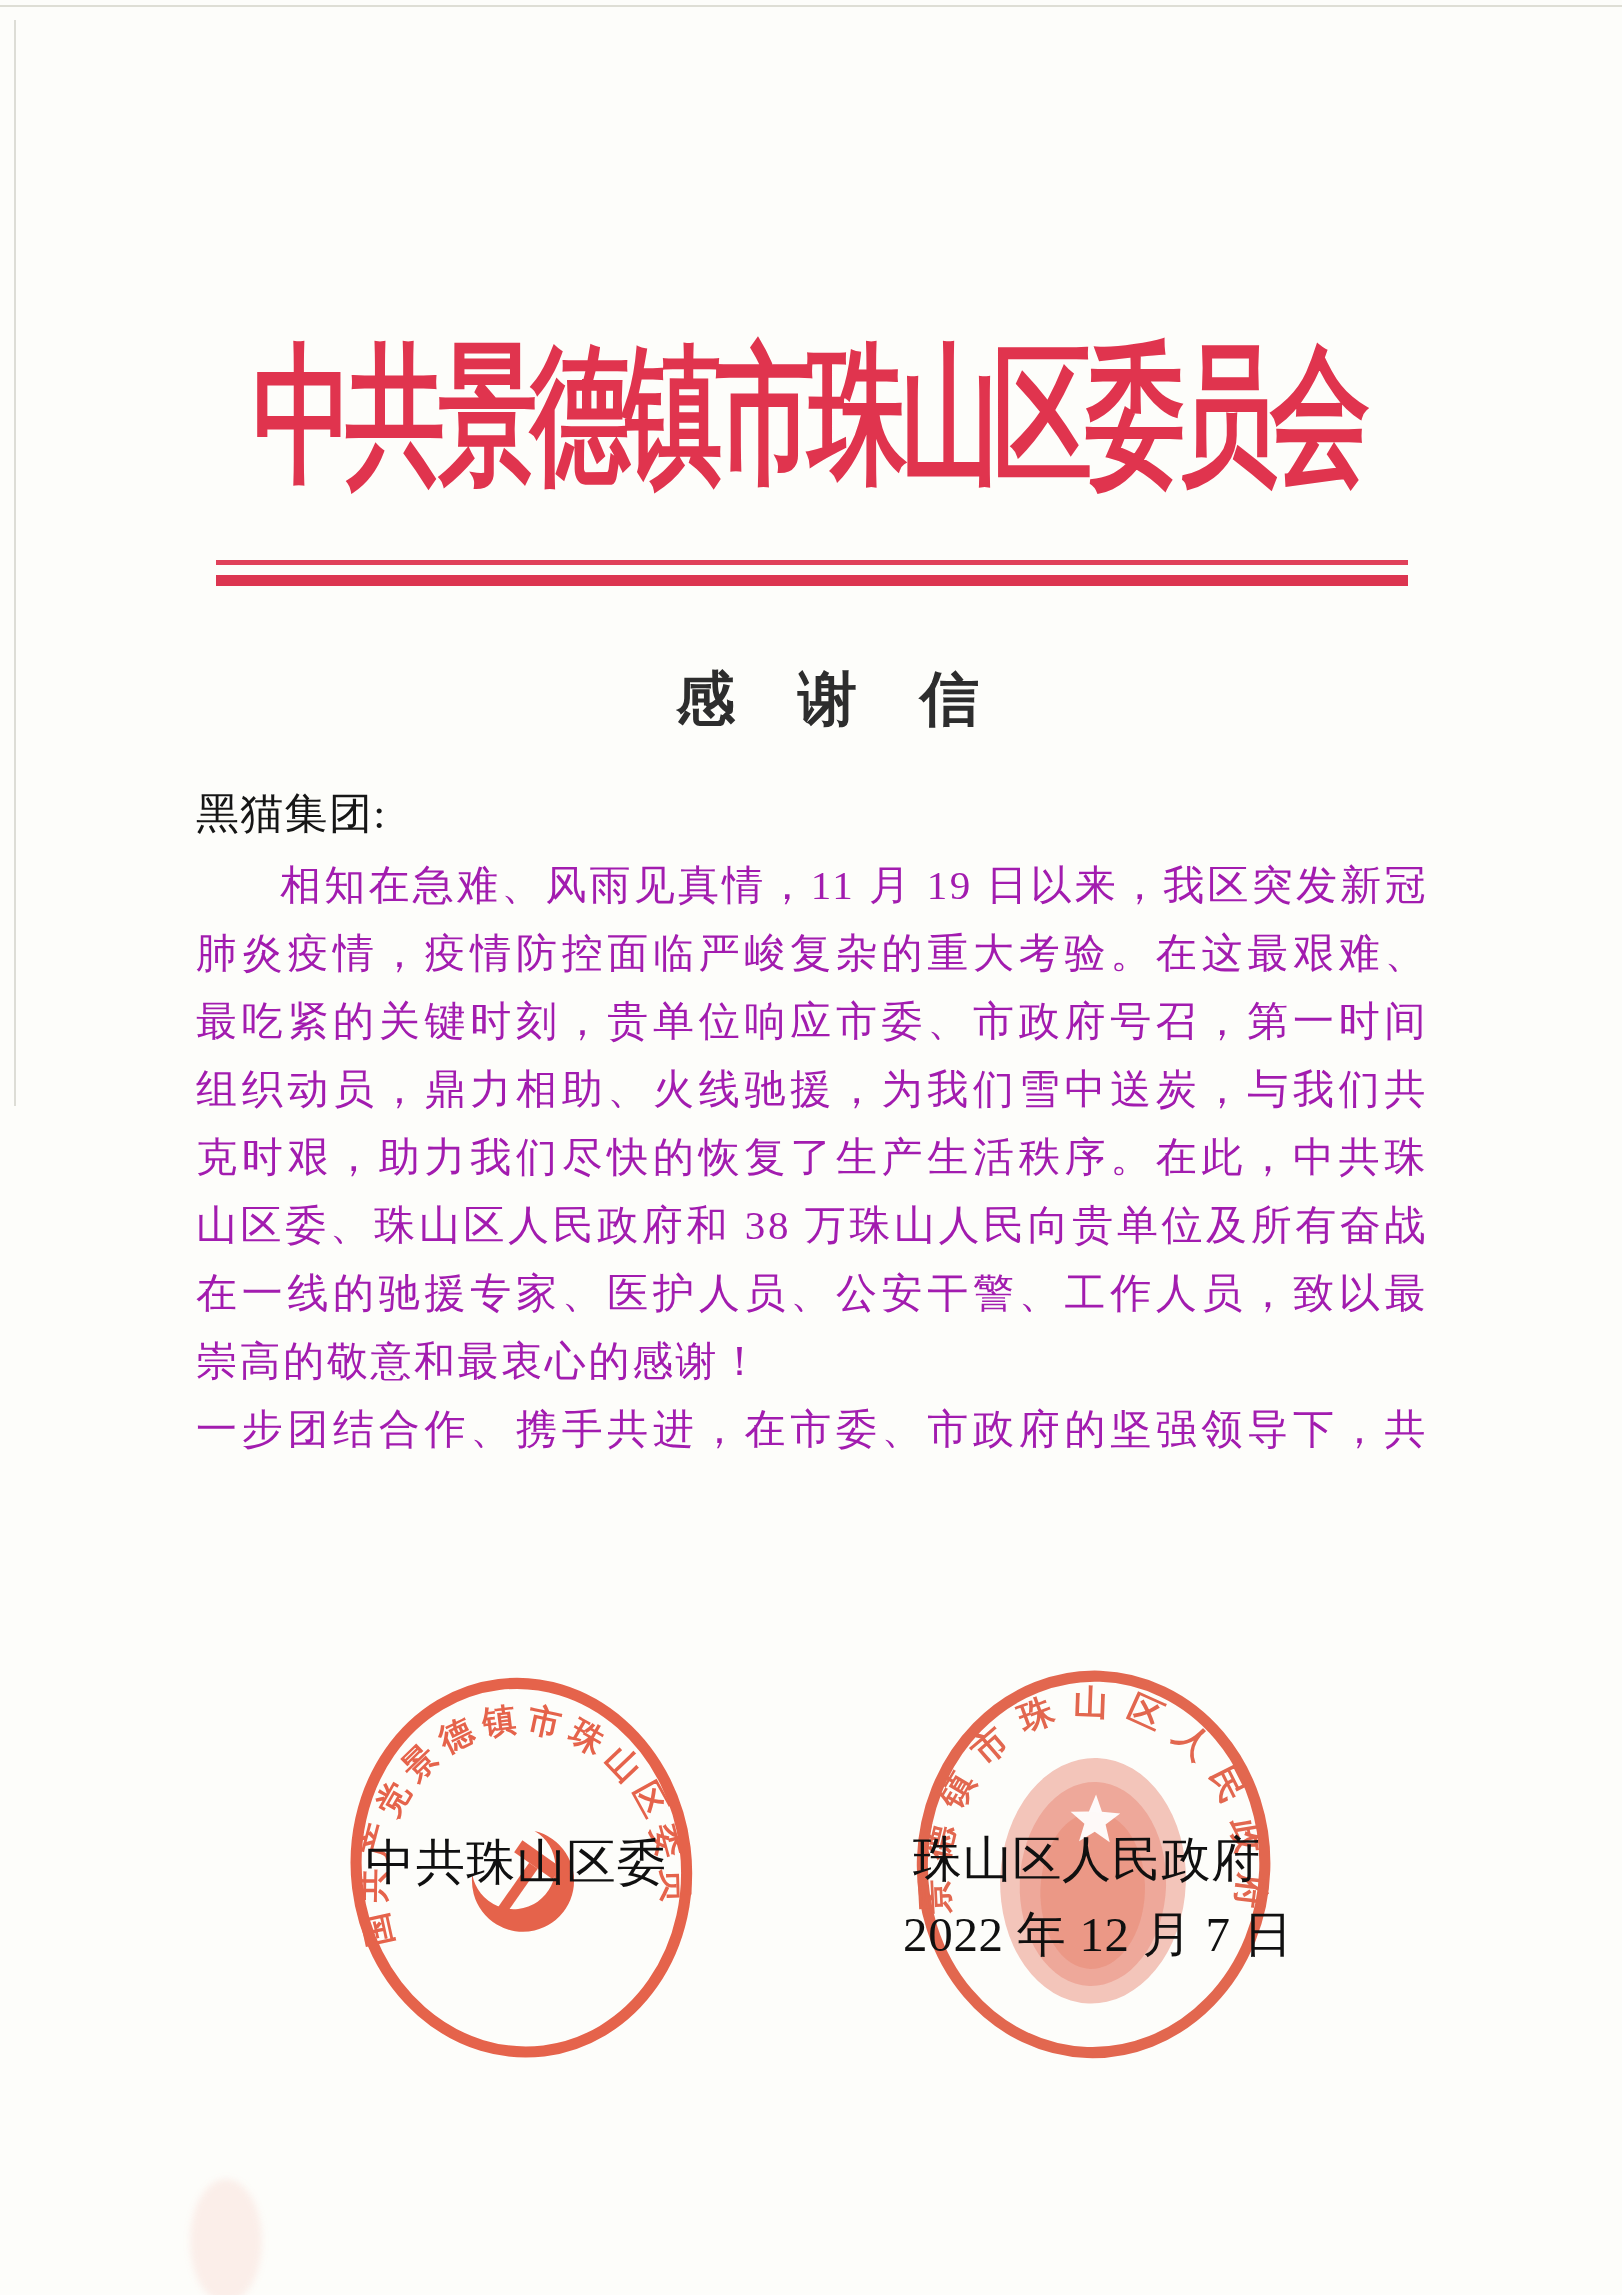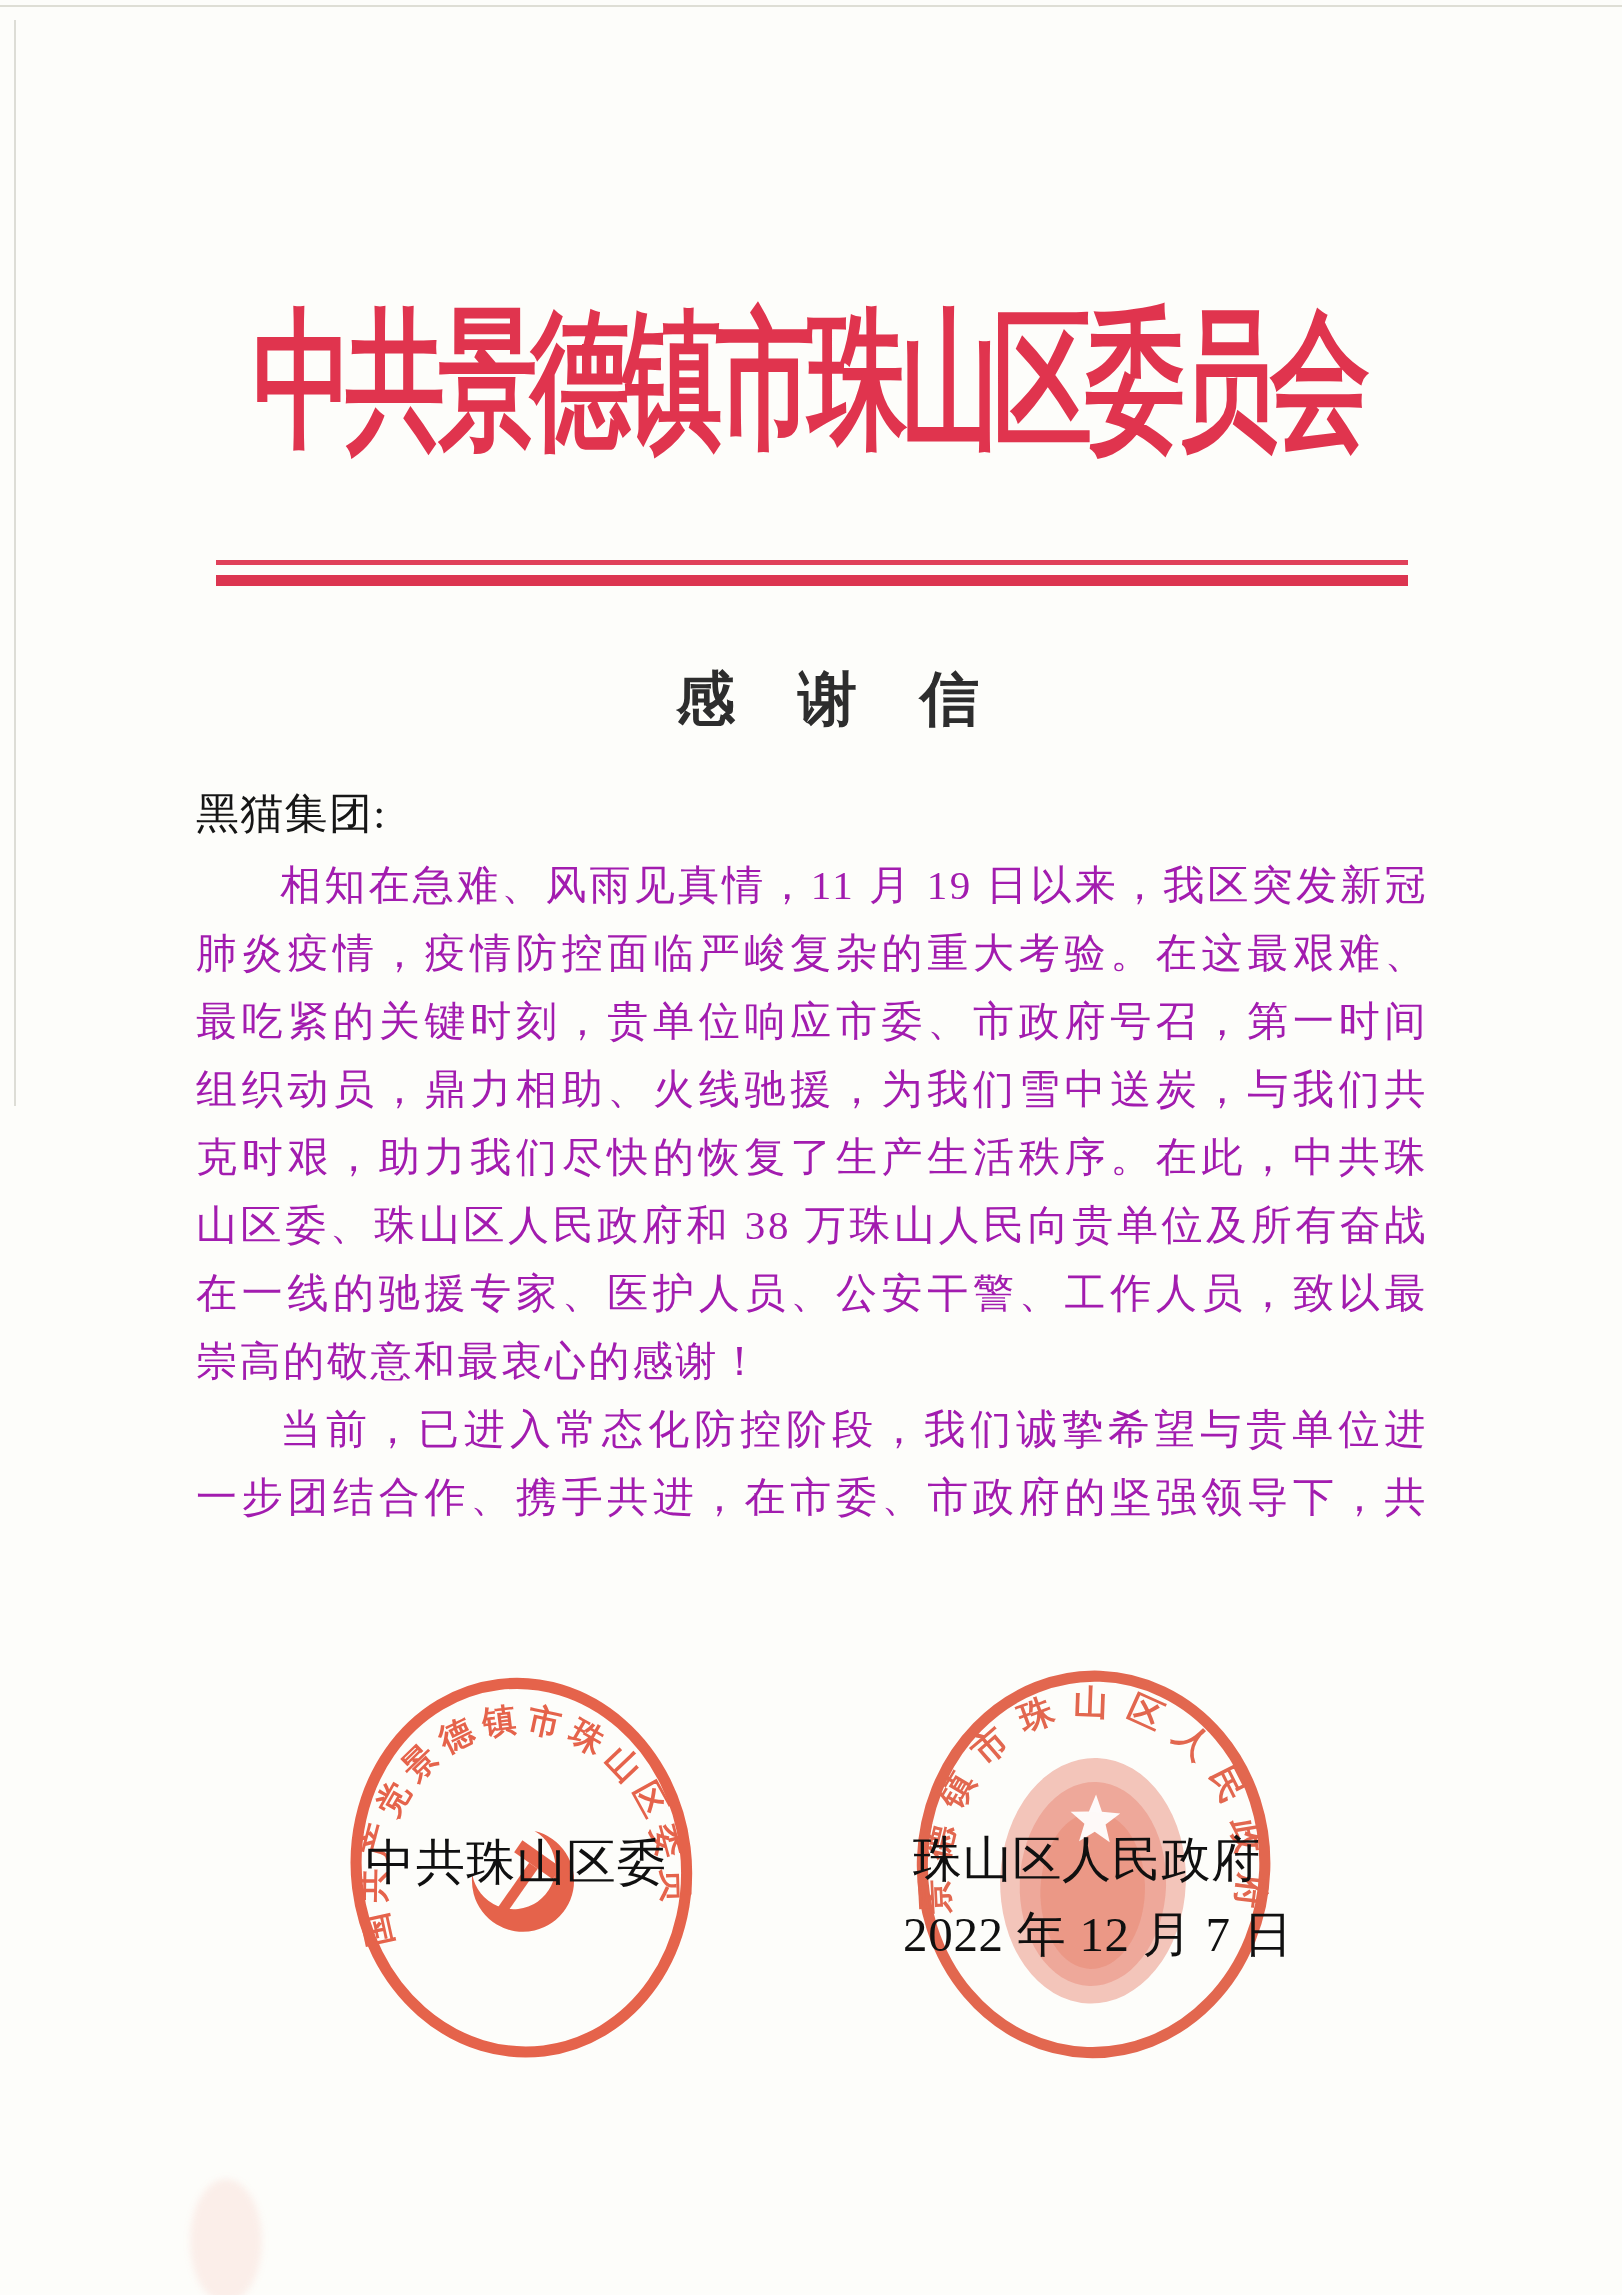--- a/index.html
+++ b/index.html
@@ -11,21 +11,21 @@
     font-family:"Liberation Serif", serif;
     color:#1e1e1e;
   }
   
   .scan-edge-top{position:absolute;top:5.2px;left:0;width:100%;height:2px;background:#d6d6cc;opacity:.8;}
   .scan-edge-left{position:absolute;top:19.6px;left:14.4px;width:1.3px;height:1086px;background:#cfcfc6;opacity:.7;}
   .ink-smudge{position:absolute;left:190px;top:2179px;width:72px;height:124px;border-radius:50%;
     background:rgba(231,104,88,.10);filter:blur(3.9px);}
   
   .header-wrap{
-    position:absolute;top:291px;left:0;width:100%;height:183px;
+    position:absolute;top:326px;left:0;width:100%;height:183px;
     display:flex;align-items:center;justify-content:center;
   }
   .header-text{
     display:inline-block;
     font-size:99px;font-weight:bold;
     letter-spacing:-6.5px;margin-right:6.5px;
     transform:scale(1,1.52);transform-origin:center;
     white-space:nowrap;
   }
   
@@ -98,21 +98,20 @@
 
   <div class="body-lines">
       <div class="body-line indent spread">相知在急难、风雨见真情，11 月 19 日以来，我区突发新冠</div>
       <div class="body-line spread">肺炎疫情，疫情防控面临严峻复杂的重大考验。在这最艰难、</div>
       <div class="body-line spread">最吃紧的关键时刻，贵单位响应市委、市政府号召，第一时间</div>
       <div class="body-line spread">组织动员，鼎力相助、火线驰援，为我们雪中送炭，与我们共</div>
       <div class="body-line spread">克时艰，助力我们尽快的恢复了生产生活秩序。在此，中共珠</div>
       <div class="body-line spread">山区委、珠山区人民政府和 38 万珠山人民向贵单位及所有奋战</div>
       <div class="body-line spread">在一线的驰援专家、医护人员、公安干警、工作人员，致以最</div>
       <div class="body-line">崇高的敬意和最衷心的感谢！</div>
-      <div class="body-line indent spread">当前，已进入常态化防控阶段，我们诚挚希望与贵单位进</div>
       <div class="body-line spread">一步团结合作、携手共进，在市委、市政府的坚强领导下，共</div>
     </div>
 
   <div class="seal seal-left">
     <svg viewBox="0 0 548 608" xmlns="http://www.w3.org/2000/svg">
       <ellipse cx="274" cy="302" rx="252" ry="282" fill="none" stroke="#e4573d" stroke-width="17"></ellipse>
       <path id="left-ring-path" d="M 66,392 A 214,242 0 1 1 482,392" fill="none"></path>
       <text font-size="51" font-weight="bold" fill="#e4573d" letter-spacing="13">
         <textPath href="#left-ring-path" startOffset="50%" text-anchor="middle">中国共产党景德镇市珠山区委员会</textPath>
       </text>

